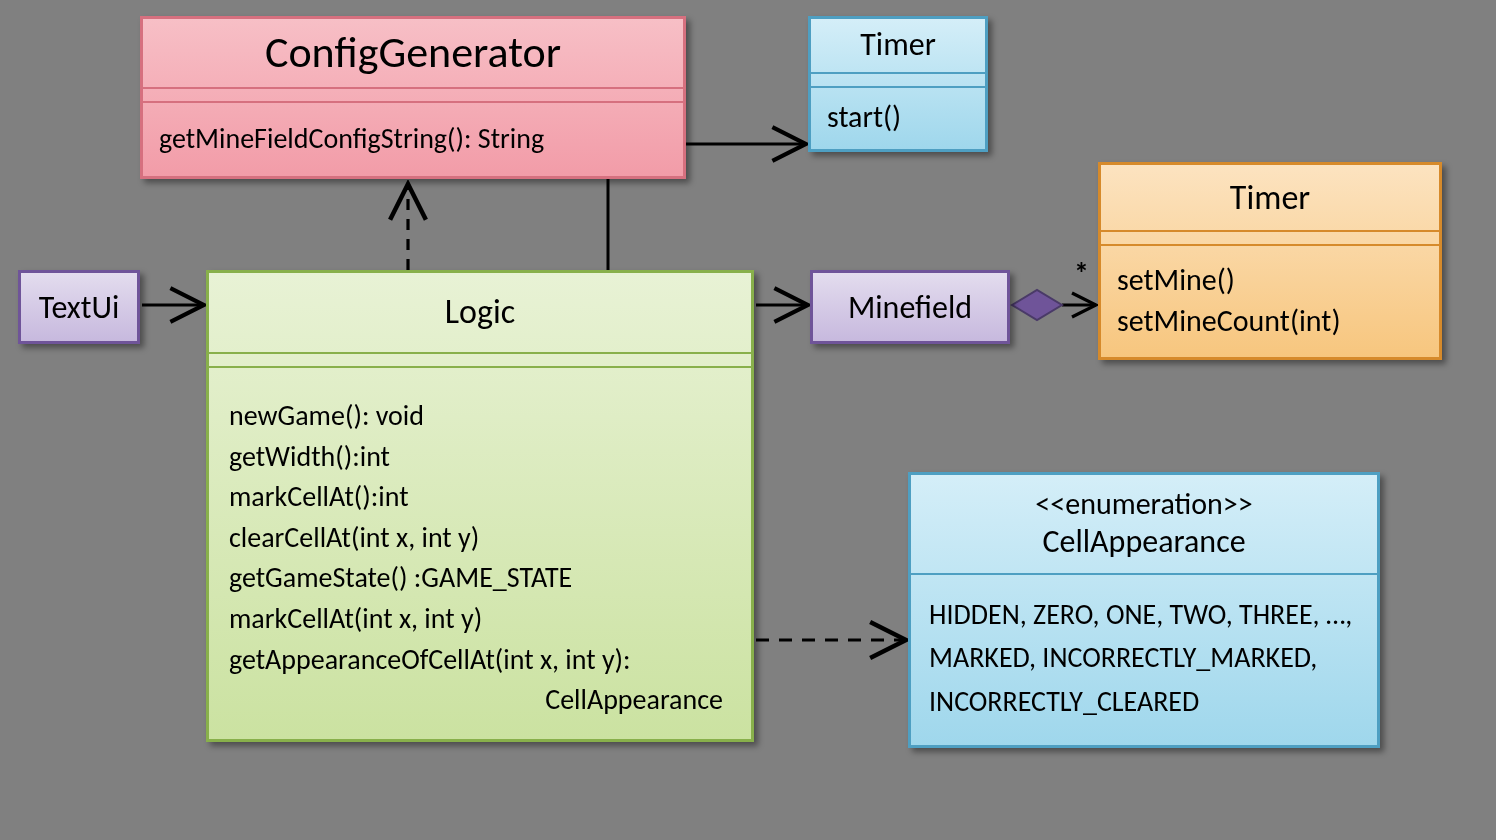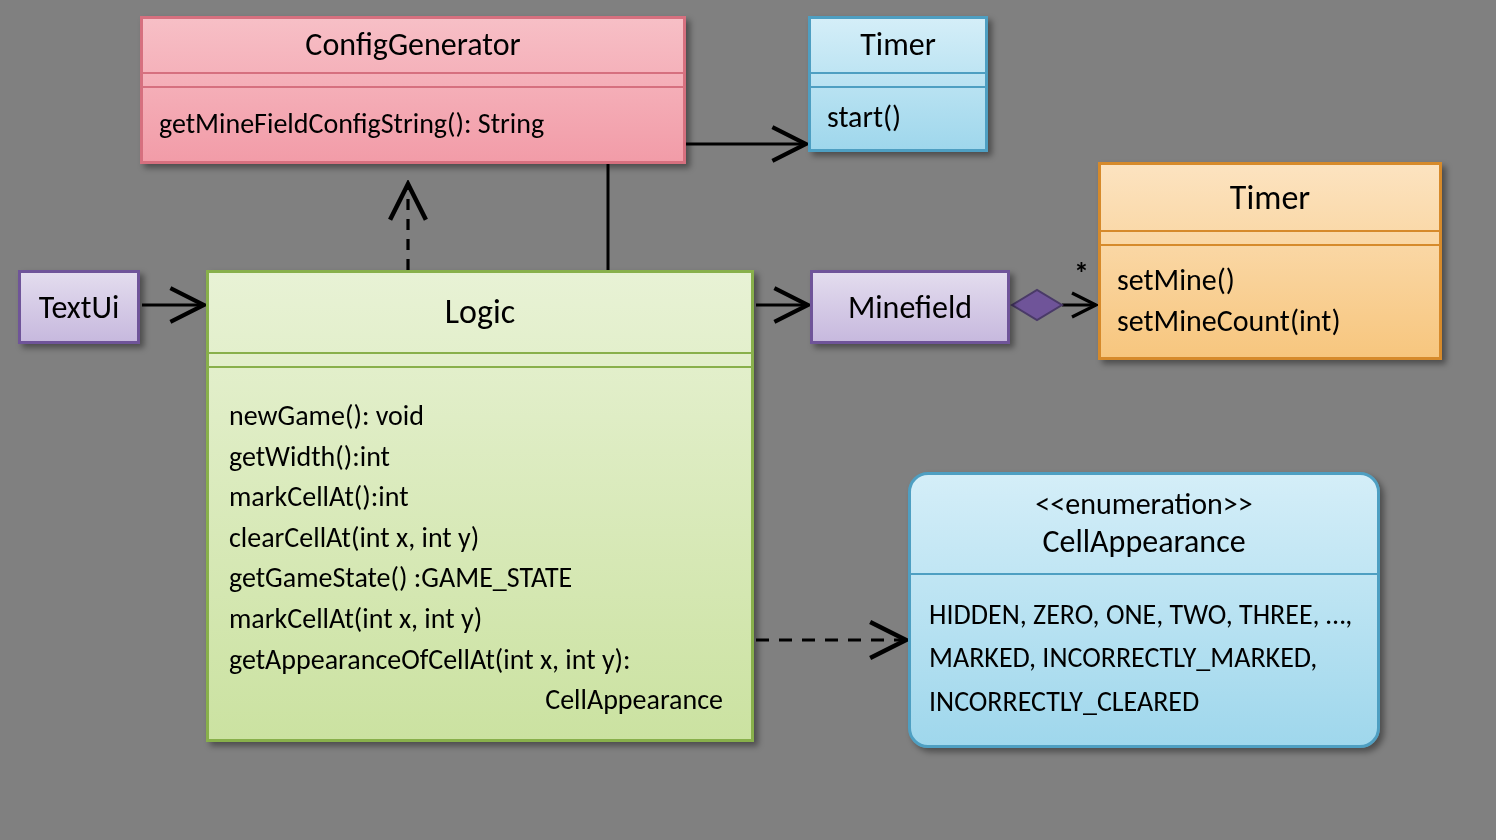--- a/index.html
+++ b/index.html
@@ -61,21 +61,21 @@
 
   <line x1="1062" y1="305" x2="1096" y2="305" stroke="#000" stroke-width="3" marker-end="url(#arrow-open-small)"></line>
   <polygon points="1012,305 1037,290 1062,305 1037,320" fill="#6F5499" stroke="#4A3A68" stroke-width="2"></polygon>
 
   <line x1="756" y1="640" x2="906" y2="640" stroke="#000" stroke-width="3.2" stroke-dasharray="13 10" marker-end="url(#arrow-open)"></line>
 </svg>
 
 <div class="class-box" style="left:140px; top:16px; width:546px;
             border-color:#D6707F;
             background:linear-gradient(#F7BFC6,#F29CA8);">
-  <div class="name-section" style="font-size:32px;">ConfigGenerator</div>
+  <div class="name-section" style="font-size:44px;">ConfigGenerator</div>
   <div class="section" style="border-color:#D6707F; height:14px; padding:0;"></div>
   <div class="section" style="border-color:#D6707F; font-size:28px; padding:18px 16px 20px 16px;">
     <div>getMineFieldConfigString(): String</div>
   </div>
 </div>
 
 <div class="class-box" style="left:808px; top:16px; width:180px;
             border-color:#4E9FC2;
             background:linear-gradient(#D4EEF8,#9FD7EC);">
   <div class="name-section" style="font-size:32px;">Timer</div>
@@ -124,21 +124,21 @@
   <div class="name-section" style="font-size:34px; padding:12px 14px;">Timer</div>
   <div class="section" style="border-color:#D68A2B; height:14px; padding:0;"></div>
   <div class="section" style="border-color:#D68A2B; font-size:30px; line-height:1.35; padding:14px 22px 16px 16px;">
     <div>setMine()</div>
     <div>setMineCount(int)</div>
   </div>
 </div>
 
 <div class="class-box" style="left:908px; top:472px; width:472px;
             border-color:#4E9FC2;
-            background:linear-gradient(#D4EEF8,#9FD7EC);border-radius:20px;">
+            background:linear-gradient(#D4EEF8,#9FD7EC);">
   <div class="name-section" style="font-size:30px; padding:10px 14px 12px 14px;">
     <div>&lt;&lt;enumeration&gt;&gt;</div>
     <div style="font-size:32px;">CellAppearance</div>
   </div>
   <div class="section" style="border-color:#4E9FC2; font-size:28px; line-height:1.55; padding:18px 18px 22px 18px;">
     <div>HIDDEN, ZERO, ONE, TWO, THREE, …, MARKED, INCORRECTLY_MARKED, INCORRECTLY_CLEARED</div>
   </div>
 </div>
 
 </body></html>

